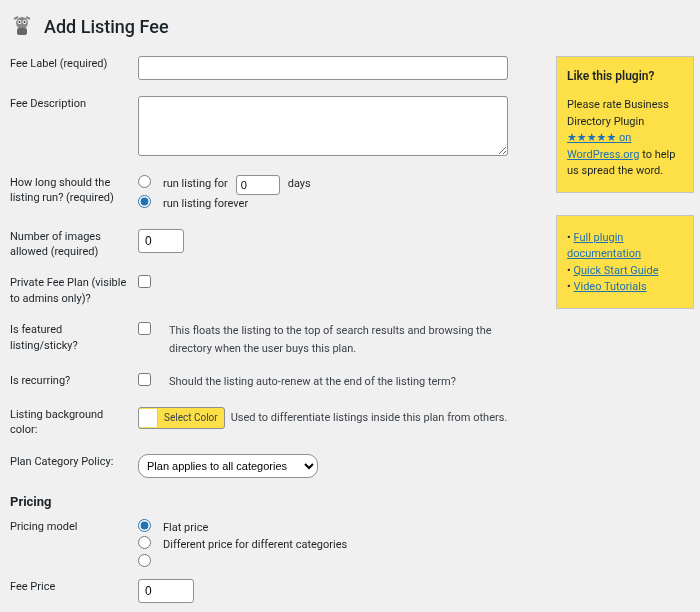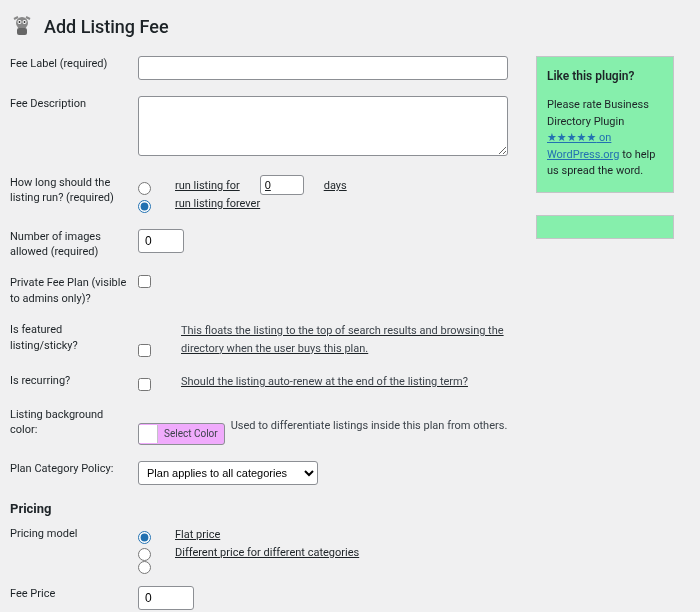--- a/index.html
+++ b/index.html
@@ -11,21 +11,21 @@
     color: #1d2327;
     width: 700px;
     height: 612px;
     overflow: hidden;
   }
   .page {
     position: relative;
     width: 700px;
     height: 612px;
     box-sizing: border-box;
-    padding: 10px 26px 0 10px;
+    padding: 10px 6px 0 10px;
   }
   .page-title-row {
     display: flex;
     align-items: center;
     height: 32px;
     margin: 0 0 14px 0;
   }
   .page-title-row .icon {
     width: 24px;
     height: 24px;
@@ -44,21 +44,21 @@
   }
   .form-area {
     flex: 1 1 auto;
     min-width: 0;
   }
   .side {
     flex: 0 0 138px;
     margin-left: 20px;
   }
   .side-box {
-    background: #86efac;
+    background: #fde047;
     border: 1px solid #c3c4c7;
     padding: 10px 10px 12px 10px;
     margin-bottom: 22px;
     font-size: 11px;
     line-height: 1.5;
     box-sizing: border-box;
   }
   .side-box h3 {
     font-size: 12px;
     margin: 0 0 12px 0;
@@ -141,24 +141,23 @@
     border-radius: 3px;
     padding: 1px 4px;
     box-sizing: border-box;
     background: #fff;
     font-size: 11px;
     text-align: left;
   }
 
   .radio-line, .check-line {
     display: flex;
-    align-items: flex-end;
+    align-items: flex-start;
     line-height: 1.6;
-    gap: 20px;
-    text-decoration: underline;
+    gap: 8px;
   }
   .radio-line input[type=radio],
   .check-line input[type=checkbox] {
     accent-color: #2271b1;
     margin: 0 4px 0 0;
   }
   .hint {
     font-size: 11px;
     color: #3c434a;
     margin-left: 6px;
@@ -170,41 +169,40 @@
     margin: 4px 0 10px 0;
   }
 
   .color-swatch {
     display: inline-flex;
     align-items: center;
     border: 1px solid #8c8f94;
     border-radius: 3px;
     height: 20px;
     overflow: hidden;
-    background: #f0abfc;
+    background: #fde047;
     cursor: pointer;
-    margin-top: 16px;
   }
   .color-swatch .preview {
     width: 18px;
     height: 18px;
     background: #fff;
     border-right: 1px solid #c3c4c7;
   }
   .color-swatch .lbl {
     font-size: 10px;
     padding: 0 6px;
     color: #3c434a;
   }
 
   select.cat-select {
     width: 180px;
     height: 24px;
     border: 1px solid #8c8f94;
-    border-radius: 3px;
+    border-radius: 10px;
     background: #fff;
     font-size: 11px;
     padding: 0 4px;
   }
 </style>
 </head>
 <body>
 
 <div class="page">
 
@@ -346,17 +344,22 @@
         <h3>Like this plugin?</h3>
         <div>
           <span>Please rate </span>
           <span>Business Directory Plugin </span>
           <a href="#"><span class="stars">★★★★★</span><span> on WordPress.org</span></a>
           <span> to help us spread the word.</span>
         </div>
       </div>
 
       <div class="side-box">
+        <ul class="side-list">
+          <li><a href="#">Full plugin documentation</a></li>
+          <li><a href="#">Quick Start Guide</a></li>
+          <li><a href="#">Video Tutorials</a></li>
+        </ul>
       </div>
     </div>
   </div>
 
 </div>
 
 </body></html>

